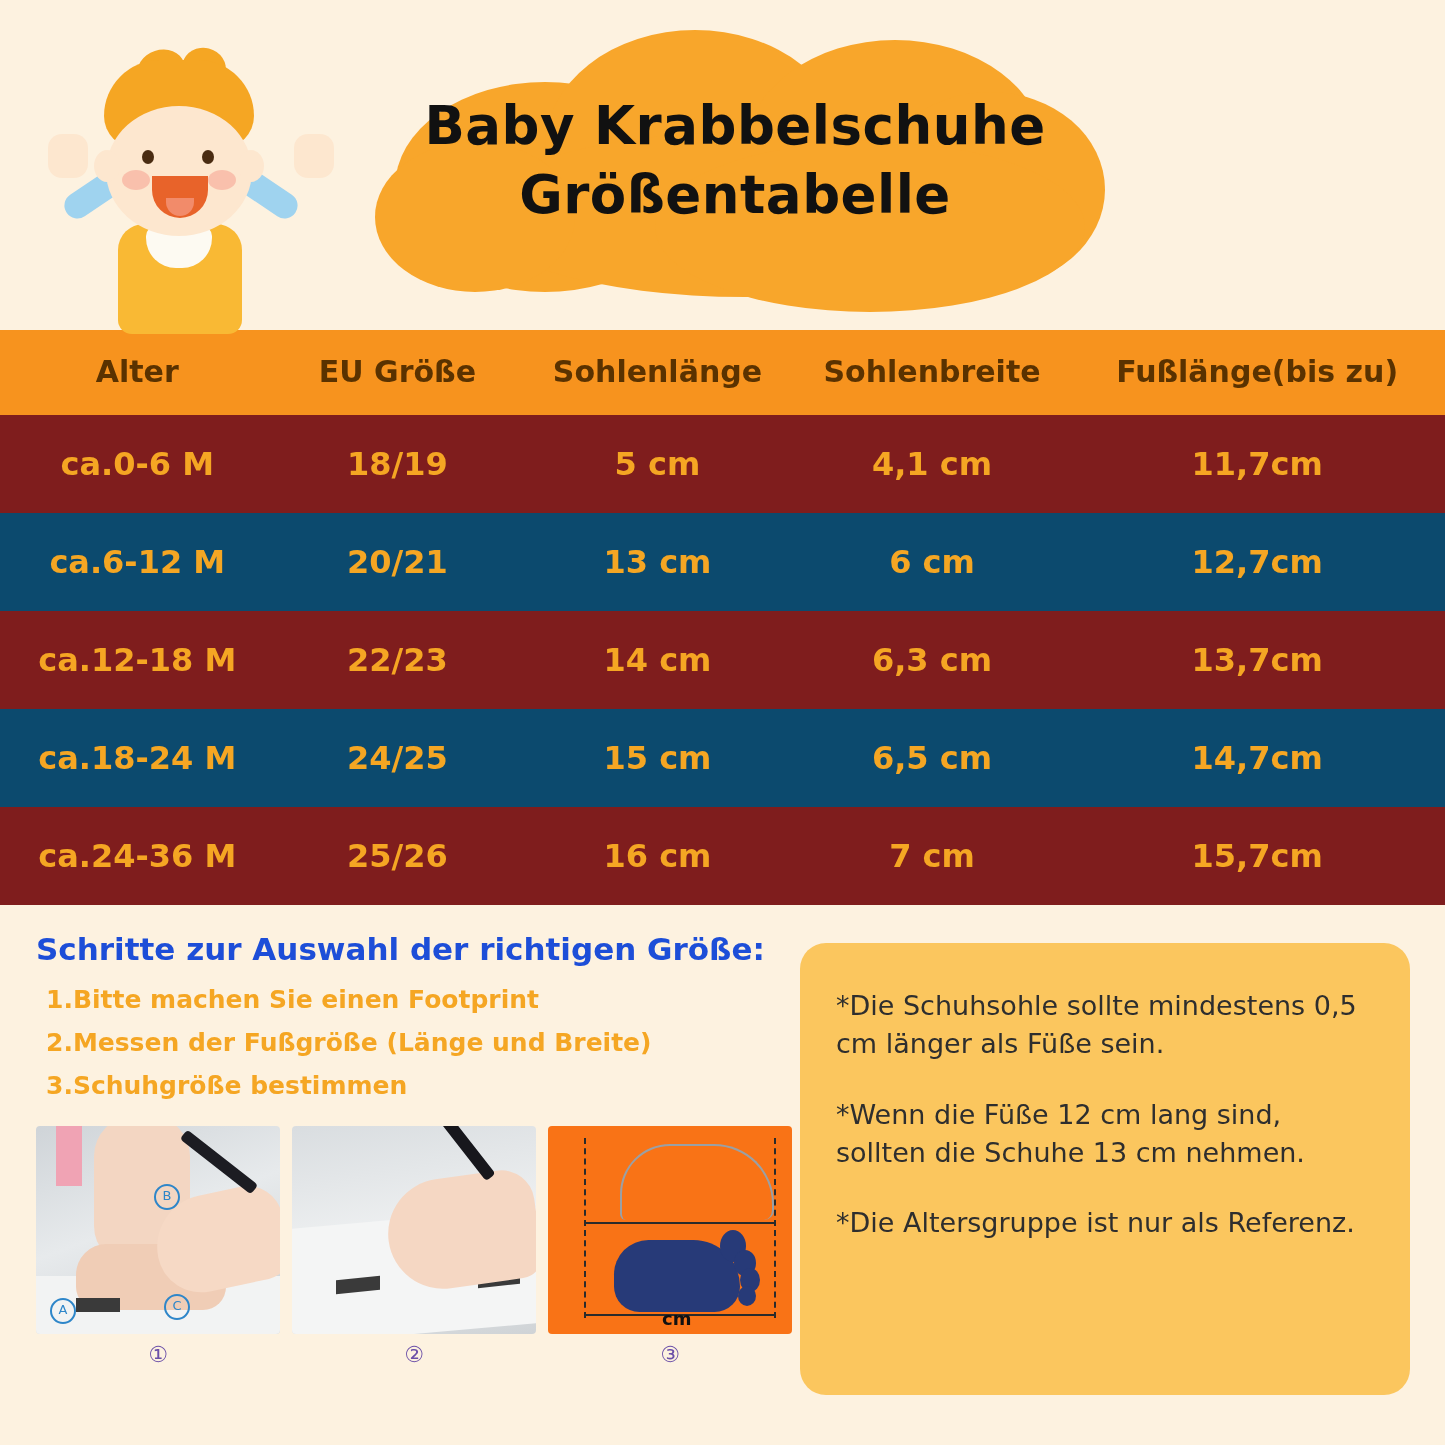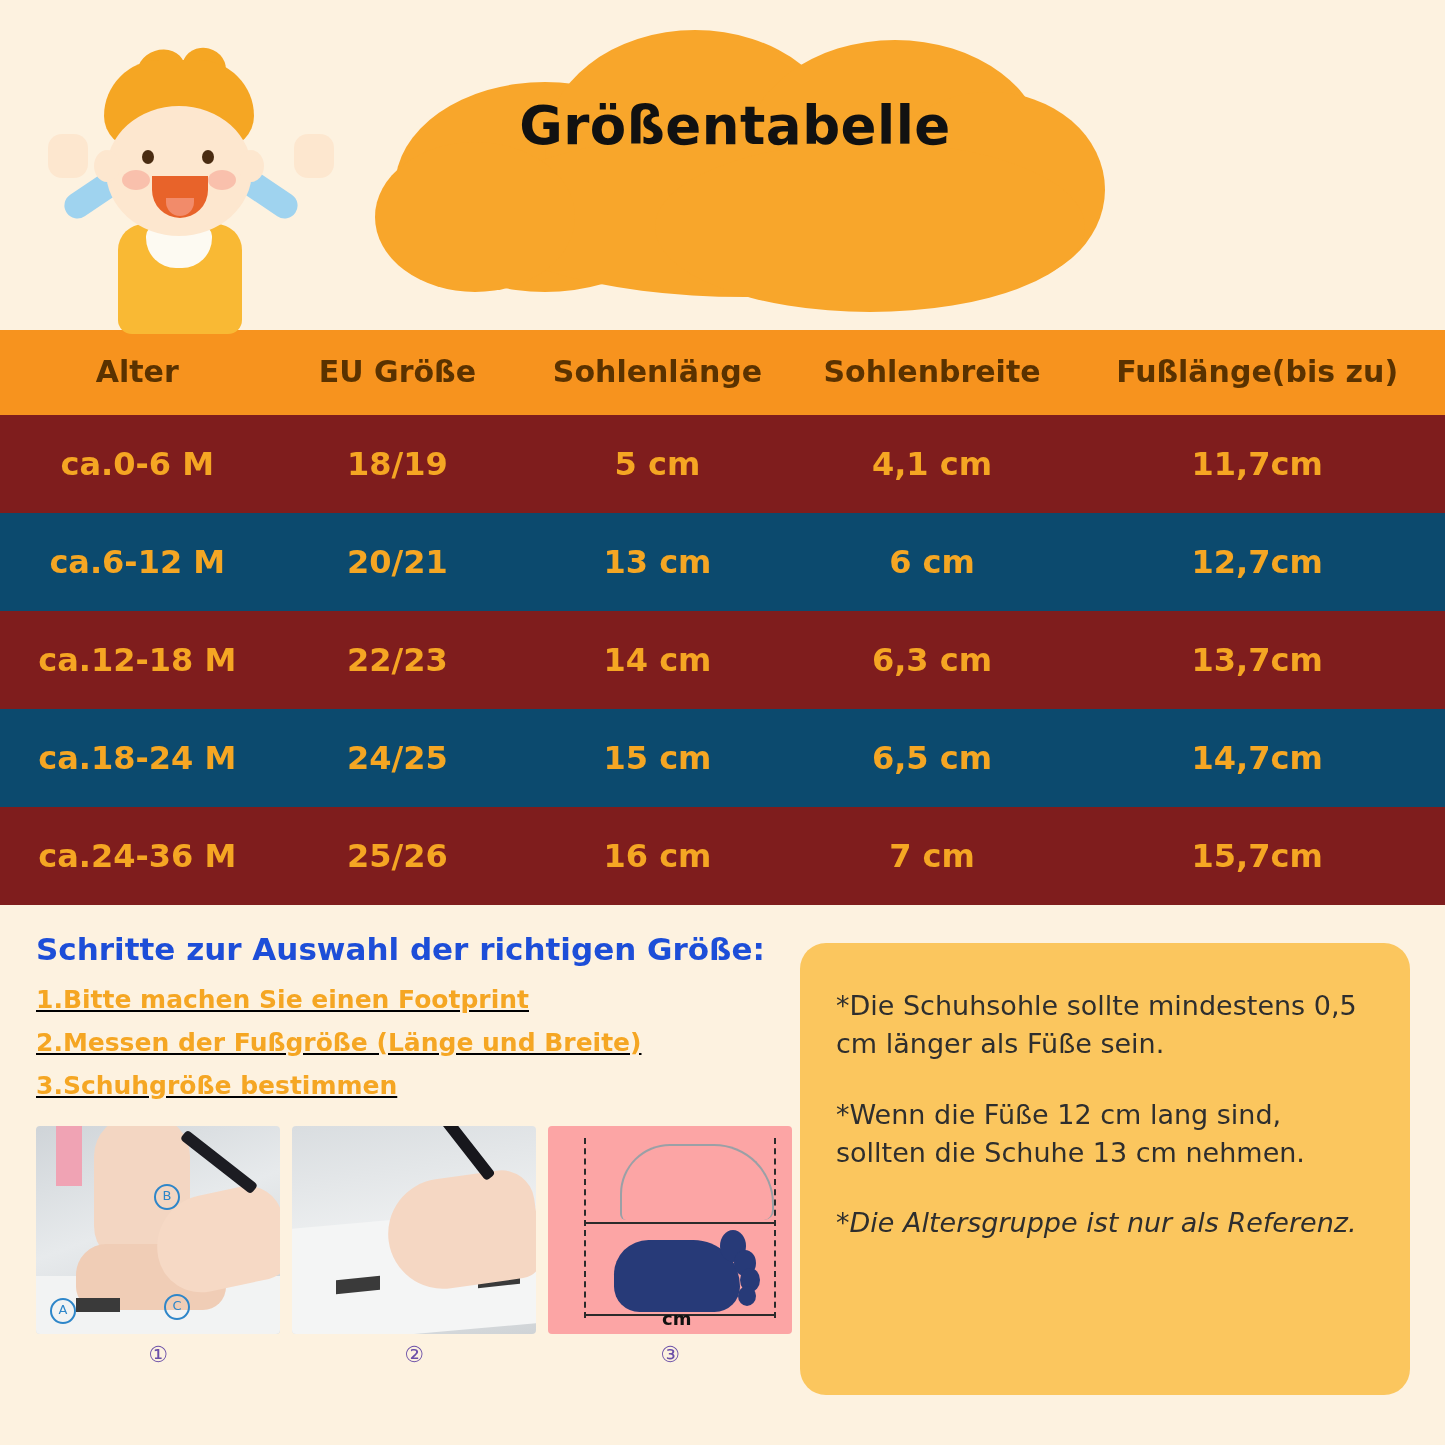--- a/index.html
+++ b/index.html
@@ -156,21 +156,21 @@
     height: 560px;
     box-sizing: border-box;
   }
   .steps-title {
     font-size: 31px;
     color: #1d4ed8;
     font-weight: 600;
     margin-bottom: 18px;
   }
   .steps-list {
-    margin: 0; padding: 0; list-style: none; text-decoration: underline;
+    margin: 10px; padding: 0; list-style: none;
   }
   .steps-list li {
     font-size: 25px;
     color: #f5a623;
     margin-bottom: 14px;
     font-weight: 600;
   }
   .photos {
     display: flex;
     gap: 12px;
@@ -208,21 +208,21 @@
 
   
   .p2 { background: linear-gradient(170deg, #d9dde0 0%, #eef0f1 50%, #cfd3d6 100%); }
   .p2 .board { position:absolute; left:0; top:92px; width:244px; height:116px; background:#f4f5f5; transform: skewY(-5deg); }
   .p2 .hand { position:absolute; left:96px; top:50px; width:150px; height:110px; background:#f5d7c3; border-radius:60px 36px 24px 60px; transform:rotate(-8deg); }
   .p2 .pen { position:absolute; left:118px; top:6px; width:100px; height:12px; background:#17171c; border-radius:4px; transform:rotate(52deg); }
   .p2 .blk1 { position:absolute; left:44px; top:152px; width:44px; height:14px; background:#3a3a3a; transform:skewY(-6deg); }
   .p2 .blk2 { position:absolute; left:186px; top:146px; width:42px; height:14px; background:#3a3a3a; transform:skewY(-6deg); }
 
   
-  .p3 { background: #fca5a5; }
+  .p3 { background: #f97316; }
   .p3 .sideline { position:absolute; left:72px; top:18px; width:150px; height:74px; border:2px solid #9aa0a6; border-radius:50px 60px 10px 6px; border-bottom:none; }
   .p3 .sole { position:absolute; left:66px; top:114px; width:126px; height:72px; background:#273a78; border-radius:46px 62px 34px 34px; }
   .p3 .toe { position:absolute; background:#273a78; border-radius:50%; }
   .p3 .t1 { left:172px; top:104px; width:26px; height:32px; }
   .p3 .t2 { left:186px; top:124px; width:22px; height:26px; }
   .p3 .t3 { left:192px; top:142px; width:20px; height:24px; }
   .p3 .t4 { left:190px; top:160px; width:18px; height:20px; }
   .p3 .hline { position:absolute; left:36px; top:96px; width:190px; height:2px; background:#2b2b2b; }
   .p3 .hline2 { position:absolute; left:36px; top:188px; width:190px; height:2px; background:#2b2b2b; }
   .p3 .vl { position:absolute; top:12px; width:0; border-left:2px dashed #2b2b2b; height:180px; }
@@ -241,21 +241,21 @@
     border-radius: 26px;
     box-sizing: border-box;
     padding: 44px 36px;
   }
   .note-box p {
     margin: 0 0 32px 0;
     font-size: 27px;
     line-height: 1.42;
     color: #2e2e2e;
   }
-  .note-box p:last-child { margin-bottom: 8px; font-style: italic; }
+  .note-box p:last-child { margin-bottom: 8px; }
 </style>
 </head>
 <body>
 
 <div class="header">
 
   <div class="baby">
     <div class="hair-tuft1"></div>
     <div class="hair-tuft2"></div>
     <div class="arm-l"></div>
@@ -278,20 +278,21 @@
 
   <div class="cloud-wrap">
     <div class="cloud-blob b1"></div>
     <div class="cloud-blob b2"></div>
     <div class="cloud-blob b3"></div>
     <div class="cloud-blob b4"></div>
     <div class="cloud-blob b5"></div>
     <div class="cloud-blob b6"></div>
     <div class="cloud-blob b7"></div>
     <div class="cloud-title">
+      <div>Baby Krabbelschuhe</div>
       <div>Größentabelle</div>
     </div>
   </div>
 </div>
 
 <table class="size-table">
   <colgroup>
     <col class="c1">
       <col class="c2">
       <col class="c3">

